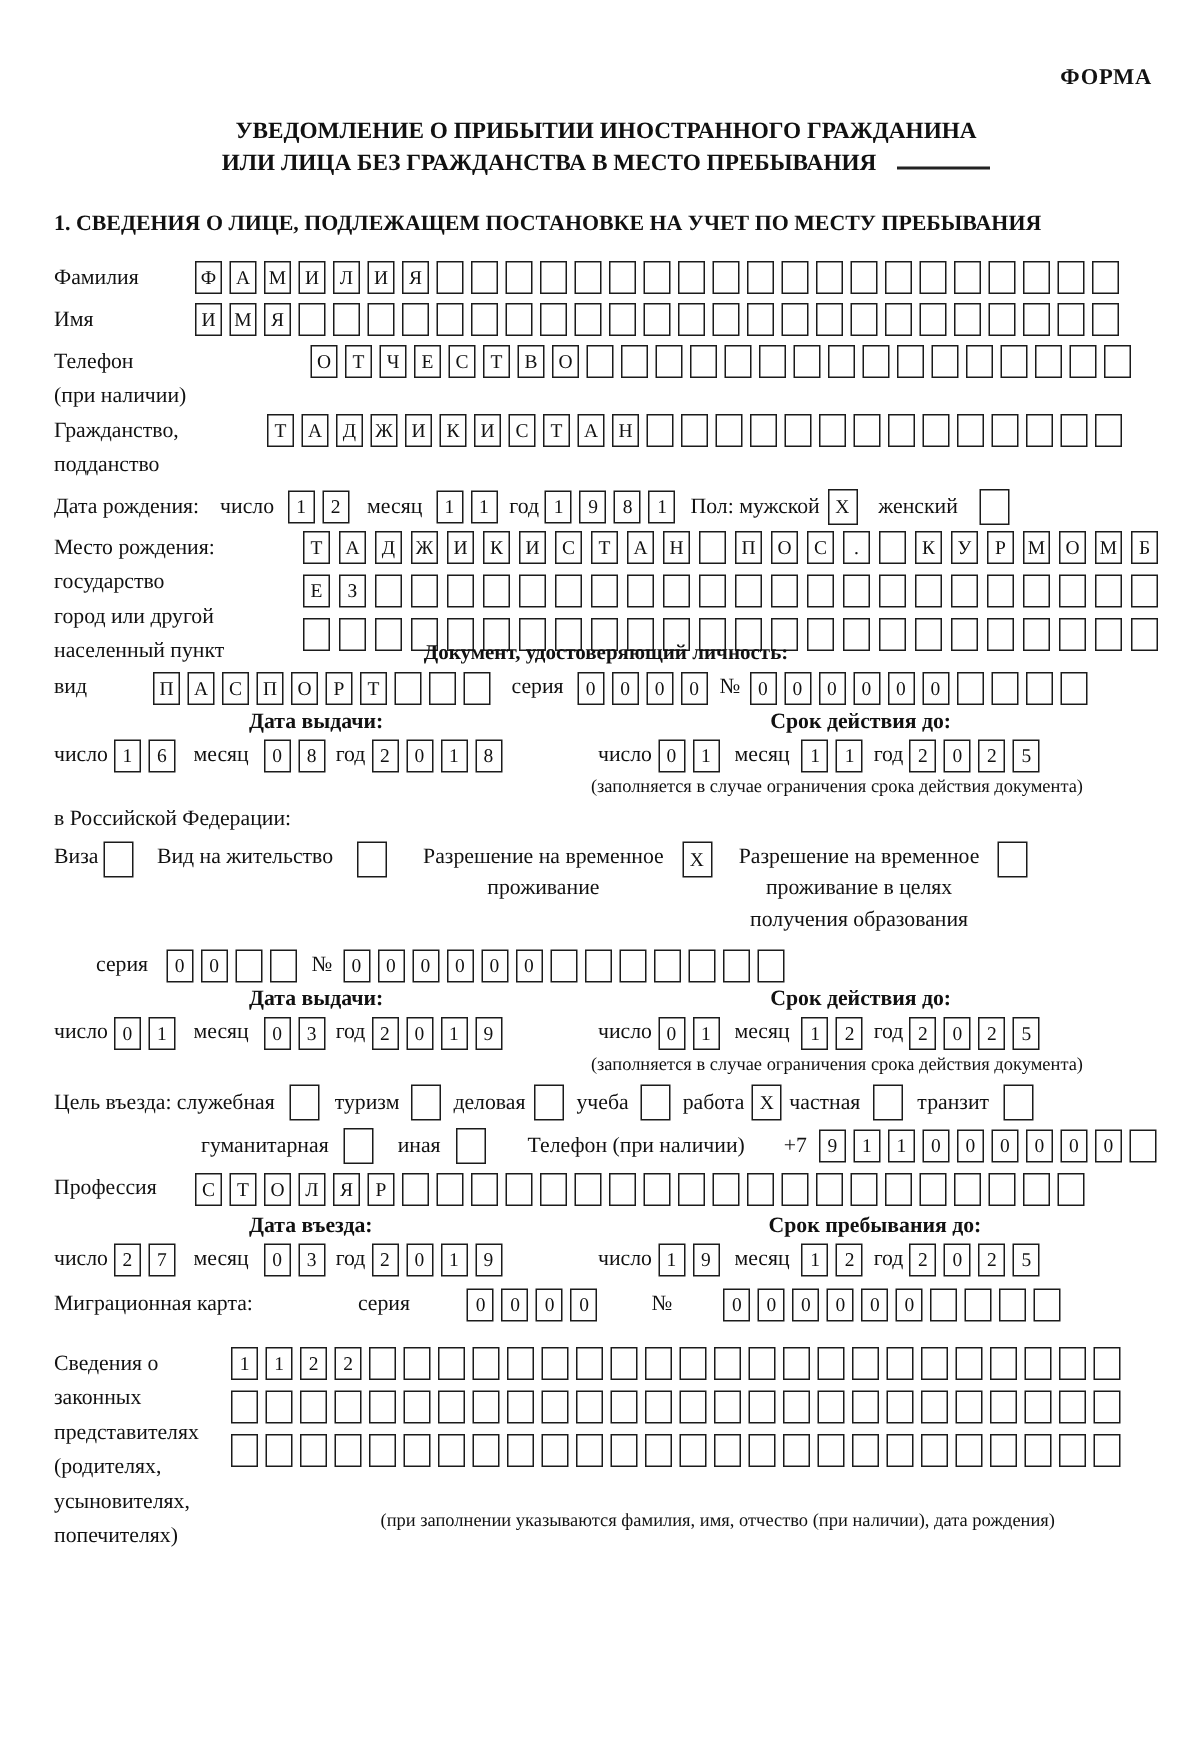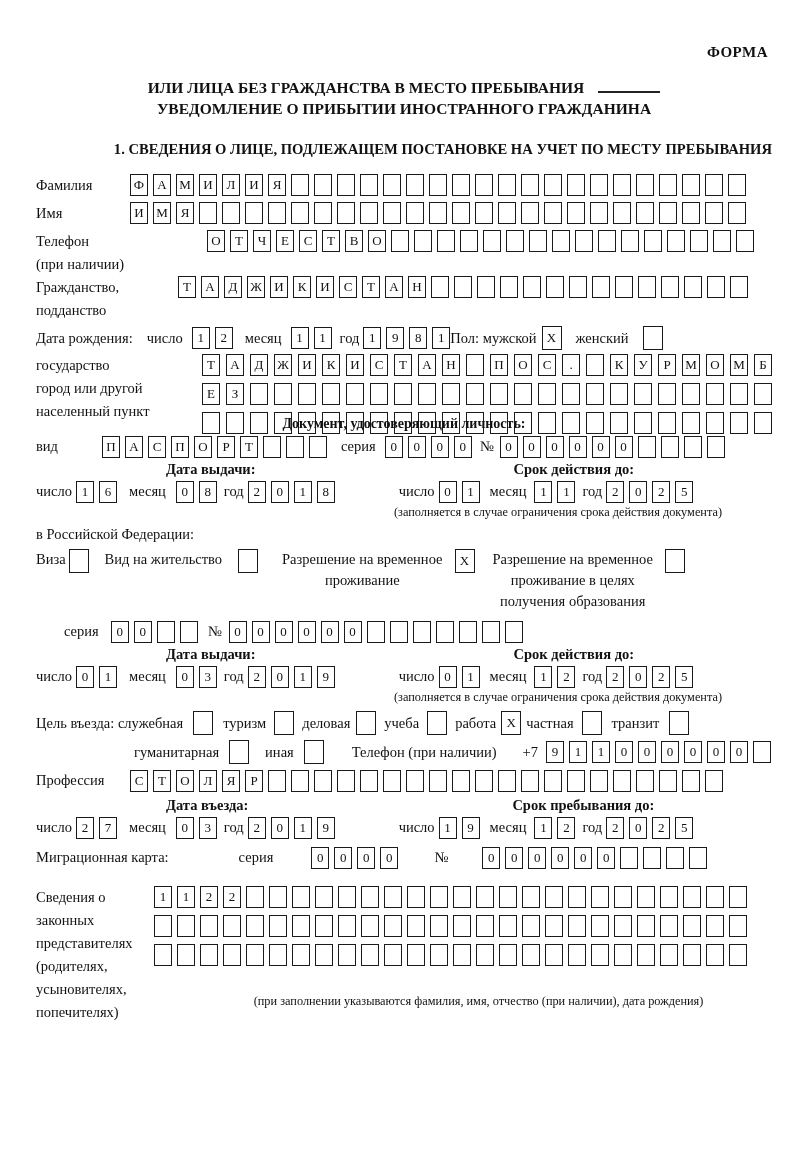--- a/index.html
+++ b/index.html
@@ -10,21 +10,21 @@
     font-size:14.5px; color:#111;
   }
   .page { width:800px; height:1163px; padding:30px 28px 0 36px; position:relative; }
 
   
   .appendix { margin-left:576px; font-size:13.5px; line-height:17px; }
   .appendix .gap { margin-top:5px; }
   .forma { text-align:right; padding-right:4px; font-weight:bold; font-size:15px; margin-top:14px; letter-spacing:.5px; }
   .title { text-align:center; font-weight:bold; font-size:15.5px; line-height:21px; margin-top:16px; }
   .blank-line { display:inline-block; width:62px; border-bottom:2px solid #222; margin-left:14px; vertical-align:baseline; }
-  .section1 { text-align:right; font-weight:bold; font-size:14.6px; margin-top:22px; }
+  .section1 { text-align:left; font-weight:bold; font-size:14.6px; margin-top:22px; }
 
   
   .row { display:flex; align-items:flex-start; }
   .lbl { line-height:23px; white-space:nowrap; }
   .lblcol div { line-height:23px; white-space:nowrap; }
   .cells { display:inline-flex; gap:5px; flex-wrap:nowrap; }
   .cell {
     width:18px; height:22px; flex:0 0 18px;
     border:1.7px solid #1b1b1b;
     display:inline-flex; align-items:center; justify-content:center;
@@ -42,24 +42,24 @@
 </style>
 </head>
 <body>
 
 <div class="page">
 
 
   <div class="forma">ФОРМА</div>
 
   <div class="title">
+    <div>УВЕДОМЛЕНИЕ О ПРИБЫТИИ ИНОСТРАННОГО ГРАЖДАНИНА</div>
     <div>
       <span>ИЛИ ЛИЦА БЕЗ ГРАЖДАНСТВА В МЕСТО ПРЕБЫВАНИЯ</span><span class="blank-line"></span>
     </div>
-    <div>УВЕДОМЛЕНИЕ О ПРИБЫТИИ ИНОСТРАННОГО ГРАЖДАНИНА</div>
   </div>
 
   <div class="section1">1. СВЕДЕНИЯ О ЛИЦЕ, ПОДЛЕЖАЩЕМ ПОСТАНОВКЕ НА УЧЕТ ПО МЕСТУ ПРЕБЫВАНИЯ</div>
 
   <div class="row" style="margin-top:16px;">
     <span class="lbl w94">Фамилия</span>
     <span class="cells">
         <span class="cell">Ф</span>
         <span class="cell">А</span>
         <span class="cell">М</span>
@@ -202,32 +202,33 @@
         <span class="cell">1</span>
         <span class="cell">1</span>
       </span>
     <span class="lbl" style="margin-left:8px;">год</span>
     <span class="cells" style="margin-left:4px;">
         <span class="cell">1</span>
         <span class="cell">9</span>
         <span class="cell">8</span>
         <span class="cell">1</span>
       </span>
-    <span class="lbl" style="">Пол: мужской</span>
+    <span class="lbl" style="margin-left:10px;">Пол: мужской</span>
     <span class="cells chk" style="margin-left:5px;">
         <span class="cell">X</span>
       </span>
     <span class="lbl" style="margin-left:14px;">женский</span>
     <span class="cells chk" style="margin-left:14px;">
         <span class="cell"></span>
       </span>
   </div>
 
   <div class="row" style="margin-top:4px;">
     <div class="lblcol w171">
+      <div>Место рождения:</div>
       <div>государство</div>
       <div>город или другой</div>
       <div>населенный пункт</div>
     </div>
     <div class="cellcol">
       <span class="cells" style="gap:6px;">
           <span class="cell">Т</span>
           <span class="cell">А</span>
           <span class="cell">Д</span>
           <span class="cell">Ж</span>

